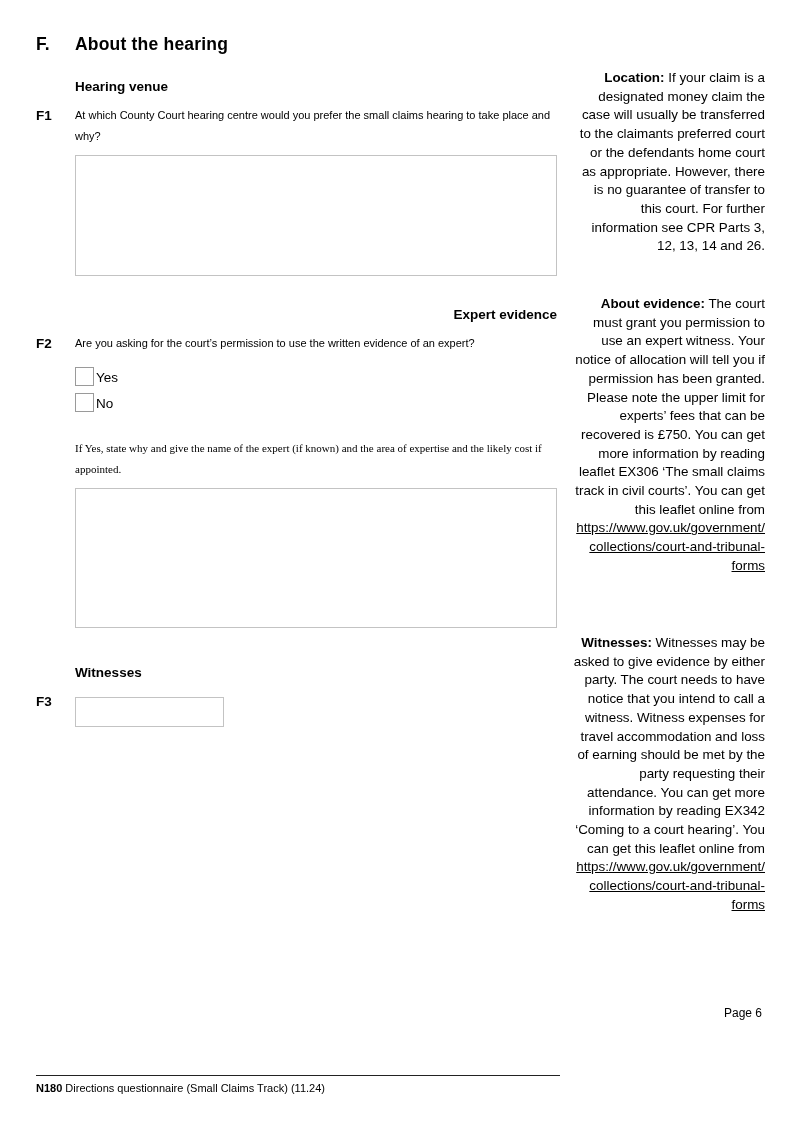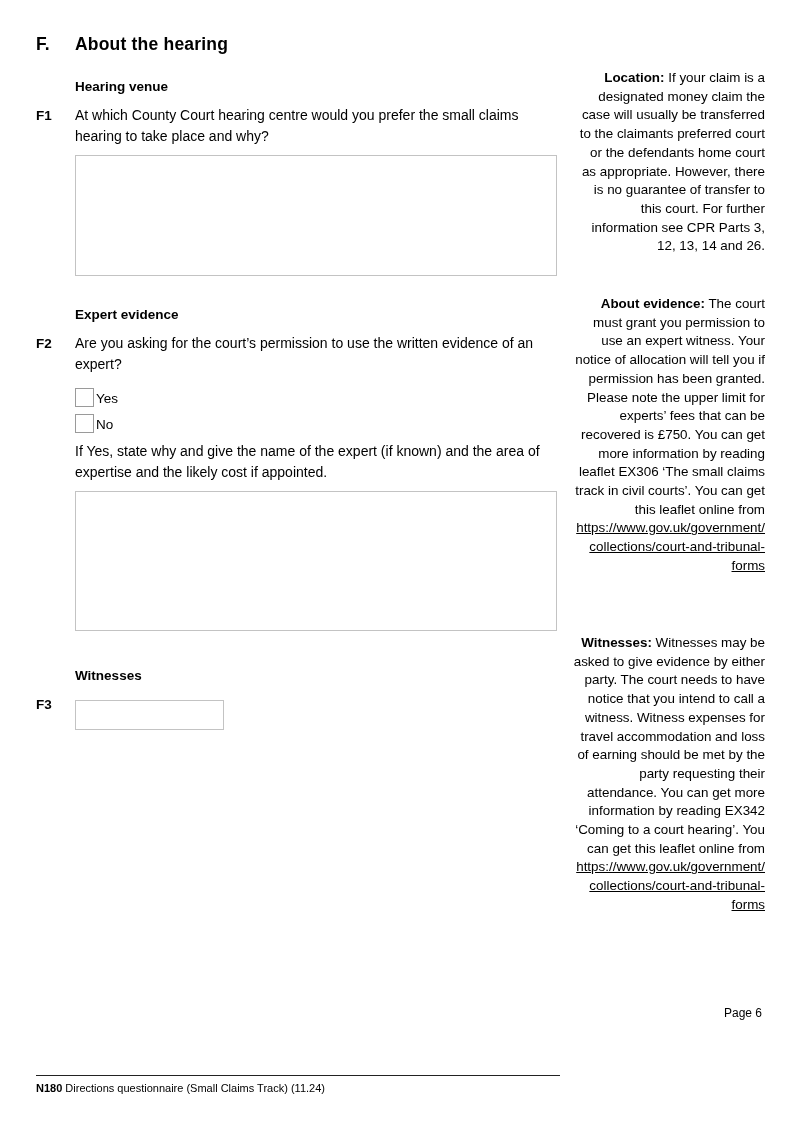--- a/index.html
+++ b/index.html
@@ -13,39 +13,39 @@
   
   .main { position:absolute; left:36px; top:32px; width:521px; }
   .row { display:flex; }
   .num { width:39px; flex:0 0 39px; font-weight:bold; font-size:13.5px; line-height:21px; }
   .content { flex:1; min-width:0; }
 
   h1.title { font-size:17.5px; font-weight:bold; line-height:24px; letter-spacing:0.2px; }
   .title-num { font-size:17.5px; line-height:24px; }
 
   .subheading { font-size:13.5px; font-weight:bold; line-height:18px; margin-top:22px; margin-bottom:9px; }
-  .question { font-size:14px; line-height:21px; }
+  .question { font-size:11px; line-height:21px; }
 
   textarea.answer-box {
     display:block; width:482px; border:1px solid #c3c3c3; background:#fff;
     resize:none; outline:none; font-family:"Liberation Sans",sans-serif; font-size:13.5px;
     margin-top:8px; padding:4px 6px;
   }
   .box-f1 { height:121px; }
   .box-f2 { height:140px; margin-top:7px; }
 
   .options { margin-top:13px; }
   .option { display:flex; align-items:flex-end; margin-bottom:7px; }
   .checkbox {
     display:inline-block; width:19px; height:19px; border:1px solid #9a9a9a;
     background:#fff; flex:0 0 19px;
   }
   .option-label { font-size:13.5px; line-height:17px; margin-left:2px; }
 
-  .followup { margin-top:8px; }
+  .followup { margin-top:26px;font-family:Liberation Serif, serif; }
 
   input.small-box {
     display:block; width:149px; height:30px; border:1px solid #c3c3c3;
     margin-top:6px; outline:none; font-family:"Liberation Sans",sans-serif;
     font-size:13.5px; padding:2px 6px;
   }
 
   .gap-lg { margin-top:30px; }
 
   
@@ -88,21 +88,21 @@
       <div class="num">F1</div>
       <div class="content">
         <p class="question">At which County Court hearing centre would you prefer the small claims hearing to take place and why?</p>
         <textarea class="answer-box box-f1" style=""></textarea>
       </div>
     </div>
 
     <div class="row gap-lg">
       <div class="num"></div>
       <div class="content">
-        <div class="subheading" style="margin-top:0;">Expert evidence</div>
+        <div class="subheading" style="margin-top:0;text-align:right;">Expert evidence</div>
       </div>
     </div>
 
     <div class="row">
       <div class="num">F2</div>
       <div class="content">
         <p class="question">Are you asking for the court’s permission to use the written evidence of an expert?</p>
 
         <div class="options">
           <div class="option">

